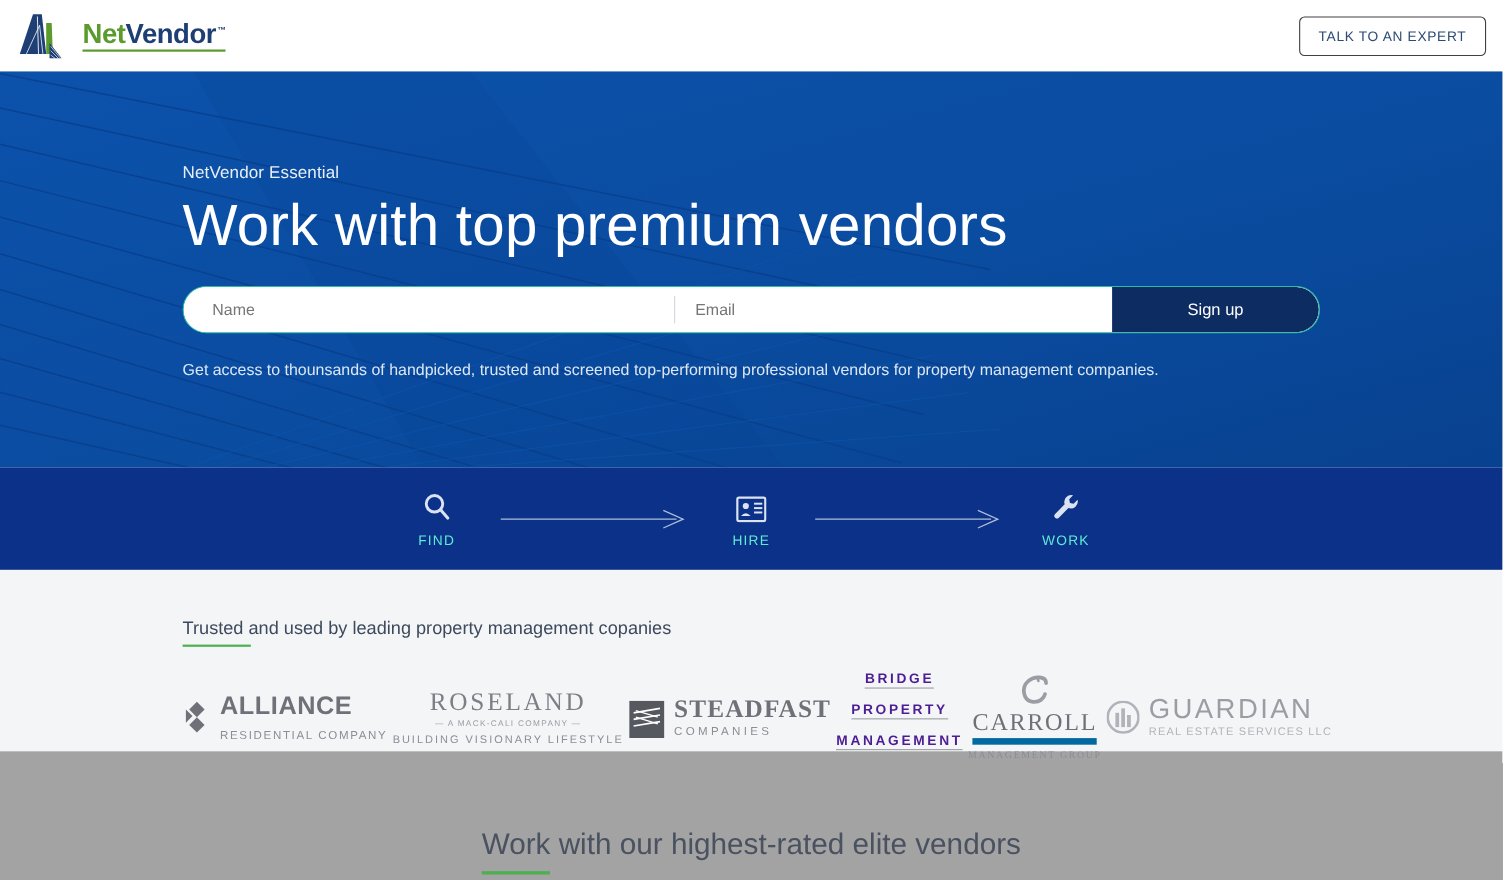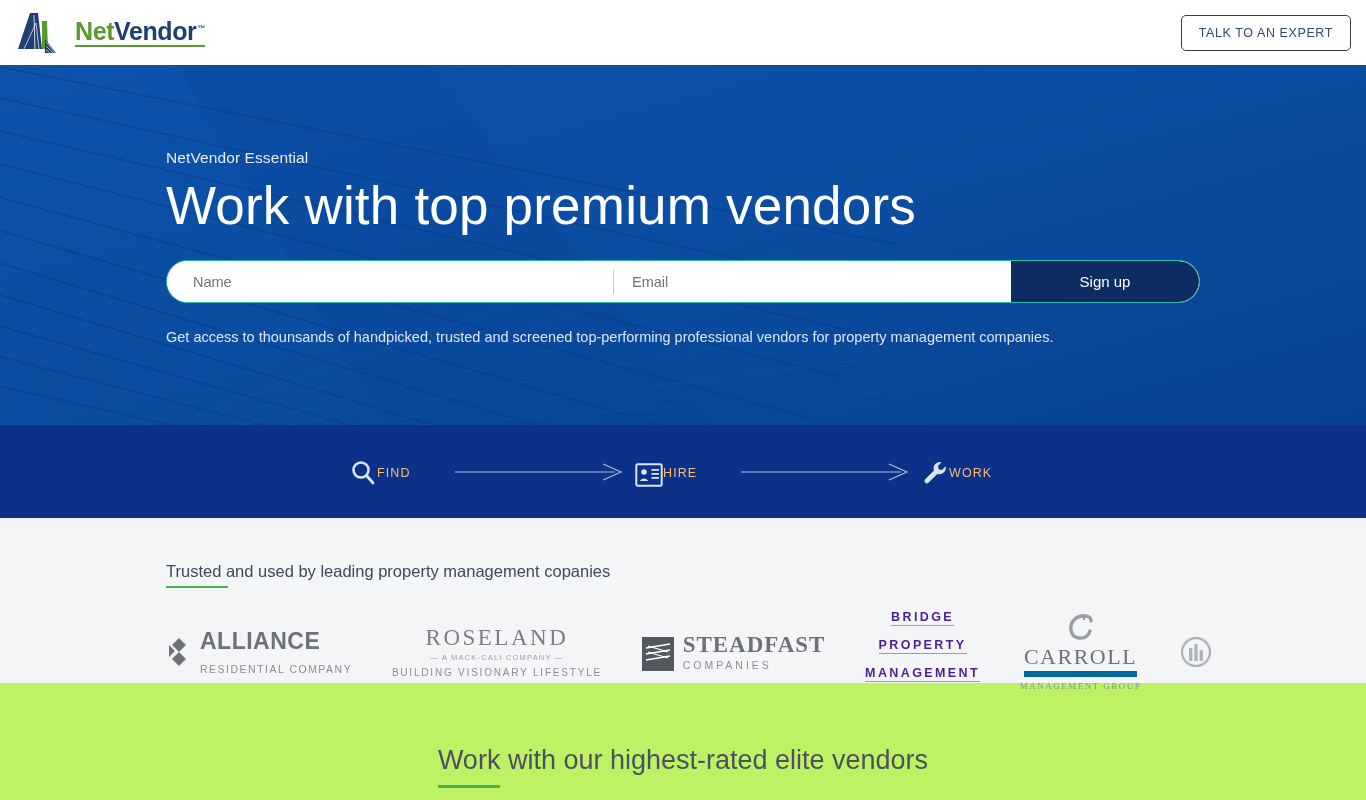--- a/index.html
+++ b/index.html
@@ -110,22 +110,22 @@
     height:93px;
     background:#0b3189;
     display:flex;
     align-items:center;
     justify-content:center;
     overflow:hidden;
   }
   .process-inner{ display:flex; align-items:center; gap:0; }
   .step{
     width:96px;
-    display:flex; flex-direction:row; align-items:flex-start;
-    color:#fdba74;
+    display:flex; flex-direction:column; align-items:center;
+    color:#5eead4;
   }
   .step-icon{ height:30px; display:flex; align-items:flex-end; }
   .step-label{ font-size:12.5px; letter-spacing:1.1px; margin-top:9px; }
   .connector{ width:190px; display:flex; align-items:center; justify-content:center; }
 
   
   .trusted{
     background:#f4f5f7;
     height:165px;
     padding-left:166px;
@@ -174,26 +174,26 @@
   .carroll{ text-align:center; }
   .carroll .l1{ font-size:22px; font-family:"Liberation Serif", serif; letter-spacing:1.5px; color:#6e7278; border-bottom:6px solid #0369a1; padding-bottom:2px; line-height:1.1; }
   .carroll .l2{ font-size:9px; letter-spacing:1.5px; color:#8a8e95; margin-top:4px; font-family:"Liberation Serif", serif; }
 
   .guardian{ display:flex; align-items:center; gap:8px; }
   .guardian-txt .l1{ font-size:25px; letter-spacing:2.2px; color:#9a9ea4; line-height:1; }
   .guardian-txt .l2{ font-size:10px; letter-spacing:1.1px; color:#b0b4ba; margin-top:2px; }
 
   
   .elite{
-    background:#bef264;
+    background:#a3a3a3;
     height:117px;
     display:flex;
     align-items:flex-end;
     justify-content:center;
-    padding-bottom:12px;
+    padding-bottom:5px;
   }
   .elite-heading{
     font-size:27px;
     font-weight:300;
     color:#4a5260;
     position:relative;
     padding-bottom:12px;
   }
   .elite-heading::after{
     content:"";
@@ -381,20 +381,24 @@
     </div>
 
     <div class="client-logo">
       <div class="guardian">
         <svg width="30" height="30" viewBox="0 0 30 30">
           <path d="M15 1 A14 14 0 0 0 15 29 A14 14 0 0 0 15 1 Z" fill="none" stroke="#b0b4ba" stroke-width="2.4"></path>
           <rect x="8" y="11" width="3.4" height="13" fill="#b0b4ba"></rect>
           <rect x="13.3" y="7" width="3.4" height="17" fill="#b0b4ba"></rect>
           <rect x="18.6" y="13" width="3.4" height="11" fill="#b0b4ba"></rect>
         </svg>
+        <div class="guardian-txt">
+          <div class="l1">GUARDIAN</div>
+          <div class="l2">REAL ESTATE SERVICES LLC</div>
+        </div>
       </div>
     </div>
 
   </div>
 </section>
 
 <section class="elite">
   <h2 class="elite-heading">Work with our highest-rated elite vendors</h2>
 </section>
 

